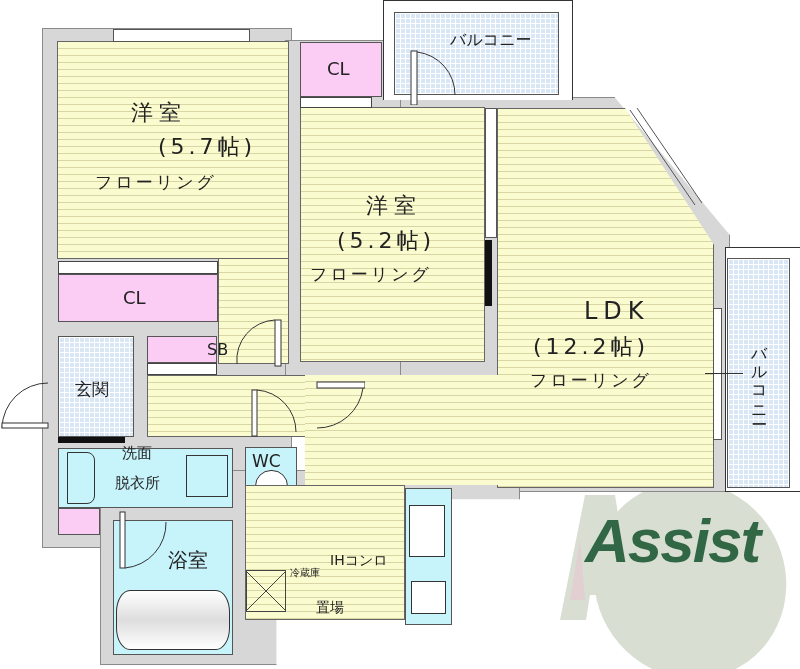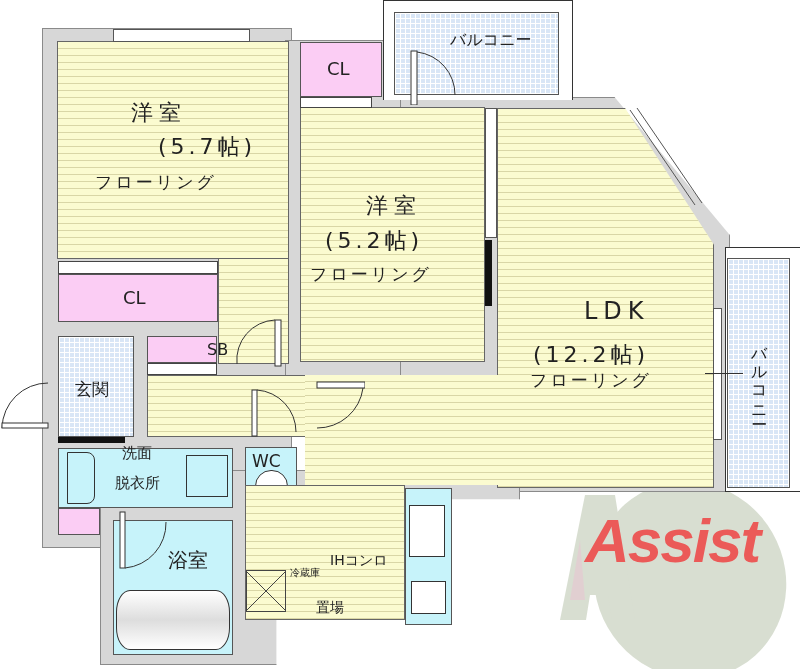--- a/index.html
+++ b/index.html
@@ -19,21 +19,21 @@
   .watermark{position:absolute;opacity:.55;}
 </style>
 </head>
 <body>
 
 <svg class="watermark" style="left:540px;top:470px;" width="260" height="199" viewBox="0 0 260 199">
   <ellipse cx="150" cy="110" rx="95" ry="100" fill="#b9c4ac" transform="rotate(-30 150 110)"></ellipse>
   <path d="M20 150 L45 25 L75 25 L95 150 L72 150 L68 125 L50 125 L46 150 Z" fill="#b9c4ac"></path>
   <path d="M30 130 L40 70 L45 130 Z" fill="#c9a9ad"></path>
 </svg>
-<div class="abs" style="left:585px;top:505px;font-size:62px;font-weight:bold;font-style:italic;color:#ef4444;opacity:.85;letter-spacing:-2px;font-family:'Liberation Sans',sans-serif;">Assist</div>
+<div class="abs" style="left:585px;top:505px;font-size:62px;font-weight:bold;font-style:italic;color:#14532d;opacity:.85;letter-spacing:-2px;font-family:'Liberation Sans',sans-serif;">Assist</div>
 
 <div class="abs wall" style="left:42px;top:28px;width:250px;height:520px;"></div>
 <div class="abs wall" style="left:285px;top:40px;width:120px;height:340px;"></div>
 <div class="abs wall" style="left:400px;top:97px;width:330px;height:395px;clip-path:polygon(0 0,65% 0,100% 35%,100% 100%,0 100%);"></div>
 <div class="abs wall" style="left:100px;top:470px;width:420px;height:195px;clip-path:polygon(0 0,100% 0,100% 15%,65% 15%,65% 62%,42% 62%,42% 100%,0 100%);"></div>
 
 <div class="abs floor" style="left:57px;top:41px;width:232px;height:218px;"></div>
 <div class="abs floor" style="left:218px;top:259px;width:71px;height:105px;border-top:none;"></div>
 <div class="window" style="left:113px;top:29px;width:137px;height:13px;"></div>
 <div class="label room-name" style="left:115px;top:100px;">洋室</div>
@@ -53,41 +53,41 @@
 <svg class="abs" style="left:0;top:380px;" width="50" height="50">
   <path d="M48 3 A46 46 0 0 0 2 48" fill="none" stroke="#333" stroke-width="1"></path>
   <rect x="2" y="43" width="46" height="5" fill="#fff" stroke="#333"></rect>
 </svg>
 
 <div class="abs floor" style="left:147px;top:375px;width:160px;height:62px;"></div>
 <div class="abs" style="left:58px;top:437px;width:67px;height:6px;background:#111;"></div>
 
 <div class="abs floor" style="left:300px;top:107px;width:185px;height:255px;"></div>
 <div class="label room-name" style="left:350px;top:193px;">洋室</div>
-<div class="label room-size" style="left:325px;top:228px;">(5.2帖)</div>
+<div class="label room-size" style="left:337px;top:228px;">(5.2帖)</div>
 <div class="label room-floor" style="left:310px;top:264px;">フローリング</div>
 <div class="abs" style="left:485px;top:108px;width:12px;height:130px;background:#fff;border:1px solid #555;"></div>
 <div class="abs" style="left:485px;top:240px;width:7px;height:66px;background:#111;"></div>
 
 <div class="abs closet" style="left:300px;top:42px;width:82px;height:55px;"></div>
 <div class="label small" style="left:327px;top:58px;font-size:18px;">CL</div>
 <div class="abs" style="left:300px;top:97px;width:72px;height:11px;background:#fff;border:1px solid #444;"></div>
 
 <div class="abs" style="left:383px;top:0;width:190px;height:100px;border:1px solid #333;border-bottom:none;background:#fff;"></div>
 <div class="abs tile-blue" style="left:394px;top:12px;width:165px;height:83px;"></div>
 <div class="label small" style="left:450px;top:30px;font-size:16px;">バルコニー</div>
 <svg class="abs" style="left:410px;top:50px;" width="50" height="55">
   <rect x="1" y="1" width="6" height="54" fill="#fff" stroke="#333"></rect>
   <path d="M7 2 A43 43 0 0 1 45 45" fill="none" stroke="#333"></path>
 </svg>
 
 <div class="abs floor" style="left:497px;top:108px;width:217px;height:380px;clip-path:polygon(0 0,59% 0,100% 36%,100% 100%,0 100%);"></div>
 <div class="abs floor" style="left:305px;top:375px;width:195px;height:110px;border:none;"></div>
 <div class="label room-name" style="left:568px;top:297px;font-size:24px;text-align:center;">LDK</div>
-<div class="label room-size" style="left:533px;top:342px;">(12.2帖)</div>
+<div class="label room-size" style="left:533px;top:334px;">(12.2帖)</div>
 <div class="label room-floor" style="left:530px;top:370px;">フローリング</div>
 <div class="abs" style="left:713px;top:308px;width:9px;height:132px;background:#fff;border:1px solid #555;"></div>
 <svg class="abs" style="left:625px;top:105px;" width="80" height="110">
   <line x1="5" y1="5" x2="70" y2="100" stroke="#555" stroke-width="1"></line>
   <line x1="12" y1="3" x2="77" y2="98" stroke="#555" stroke-width="1"></line>
 </svg>
 
 <div class="abs" style="left:725px;top:247px;width:75px;height:245px;border:1px solid #333;border-right:none;background:#fff;"></div>
 <div class="abs tile-blue" style="left:727px;top:258px;width:63px;height:230px;"></div>
 <div class="label small" style="left:750px;top:335px;writing-mode:vertical-rl;font-size:16px;letter-spacing:2px;">バルコニー</div>

